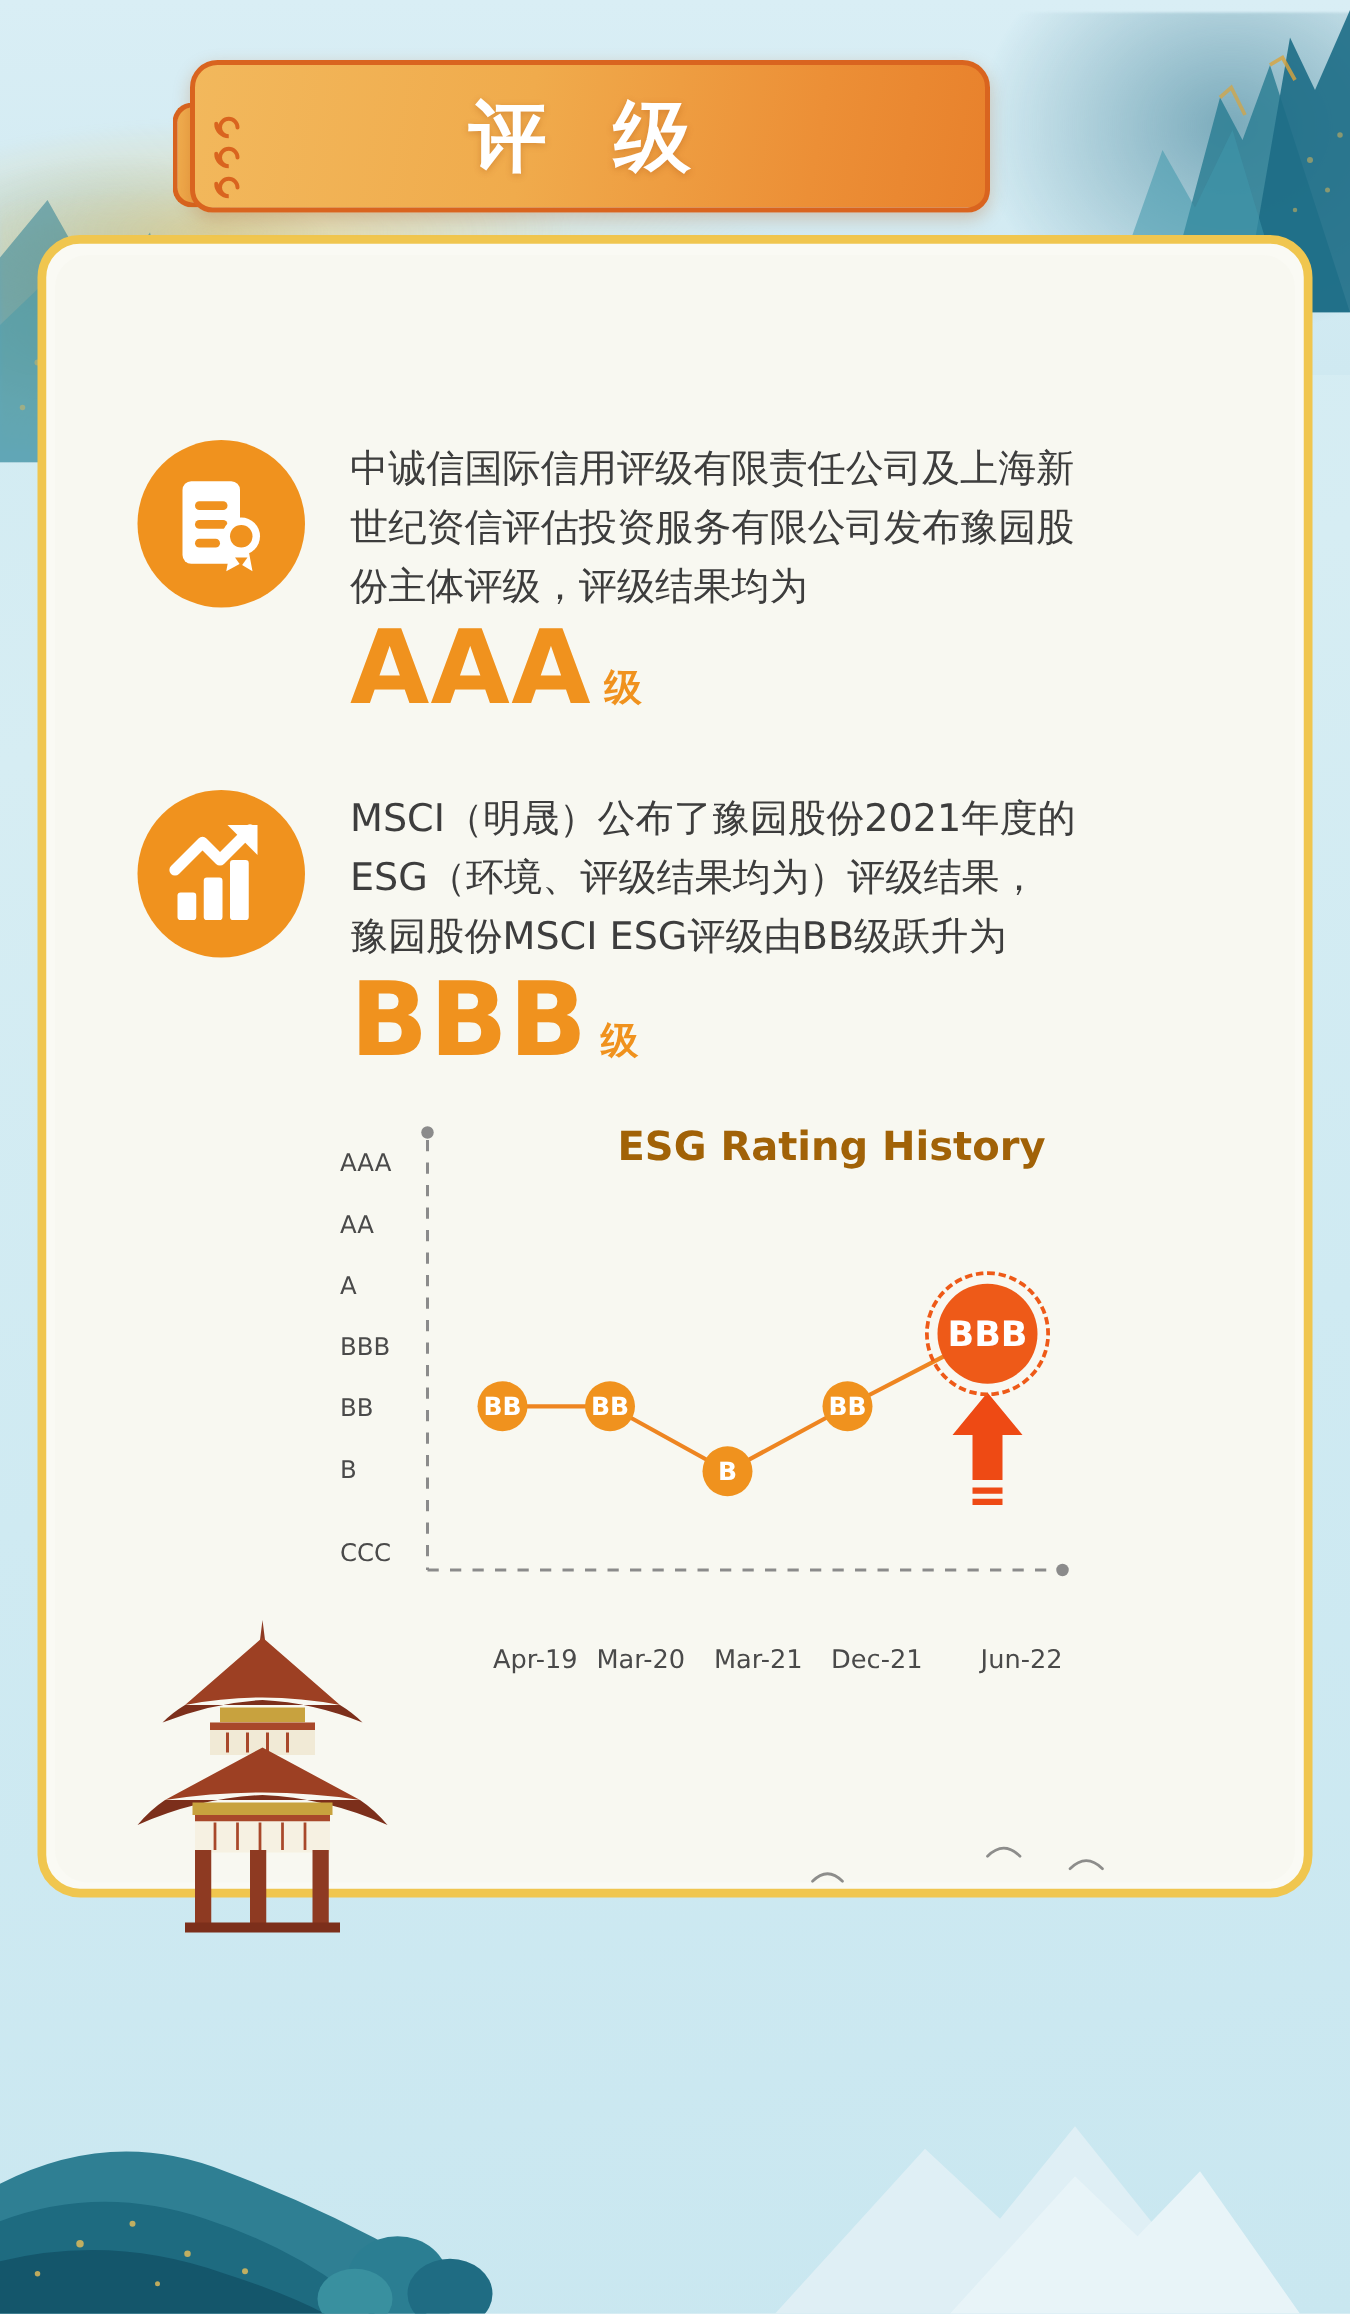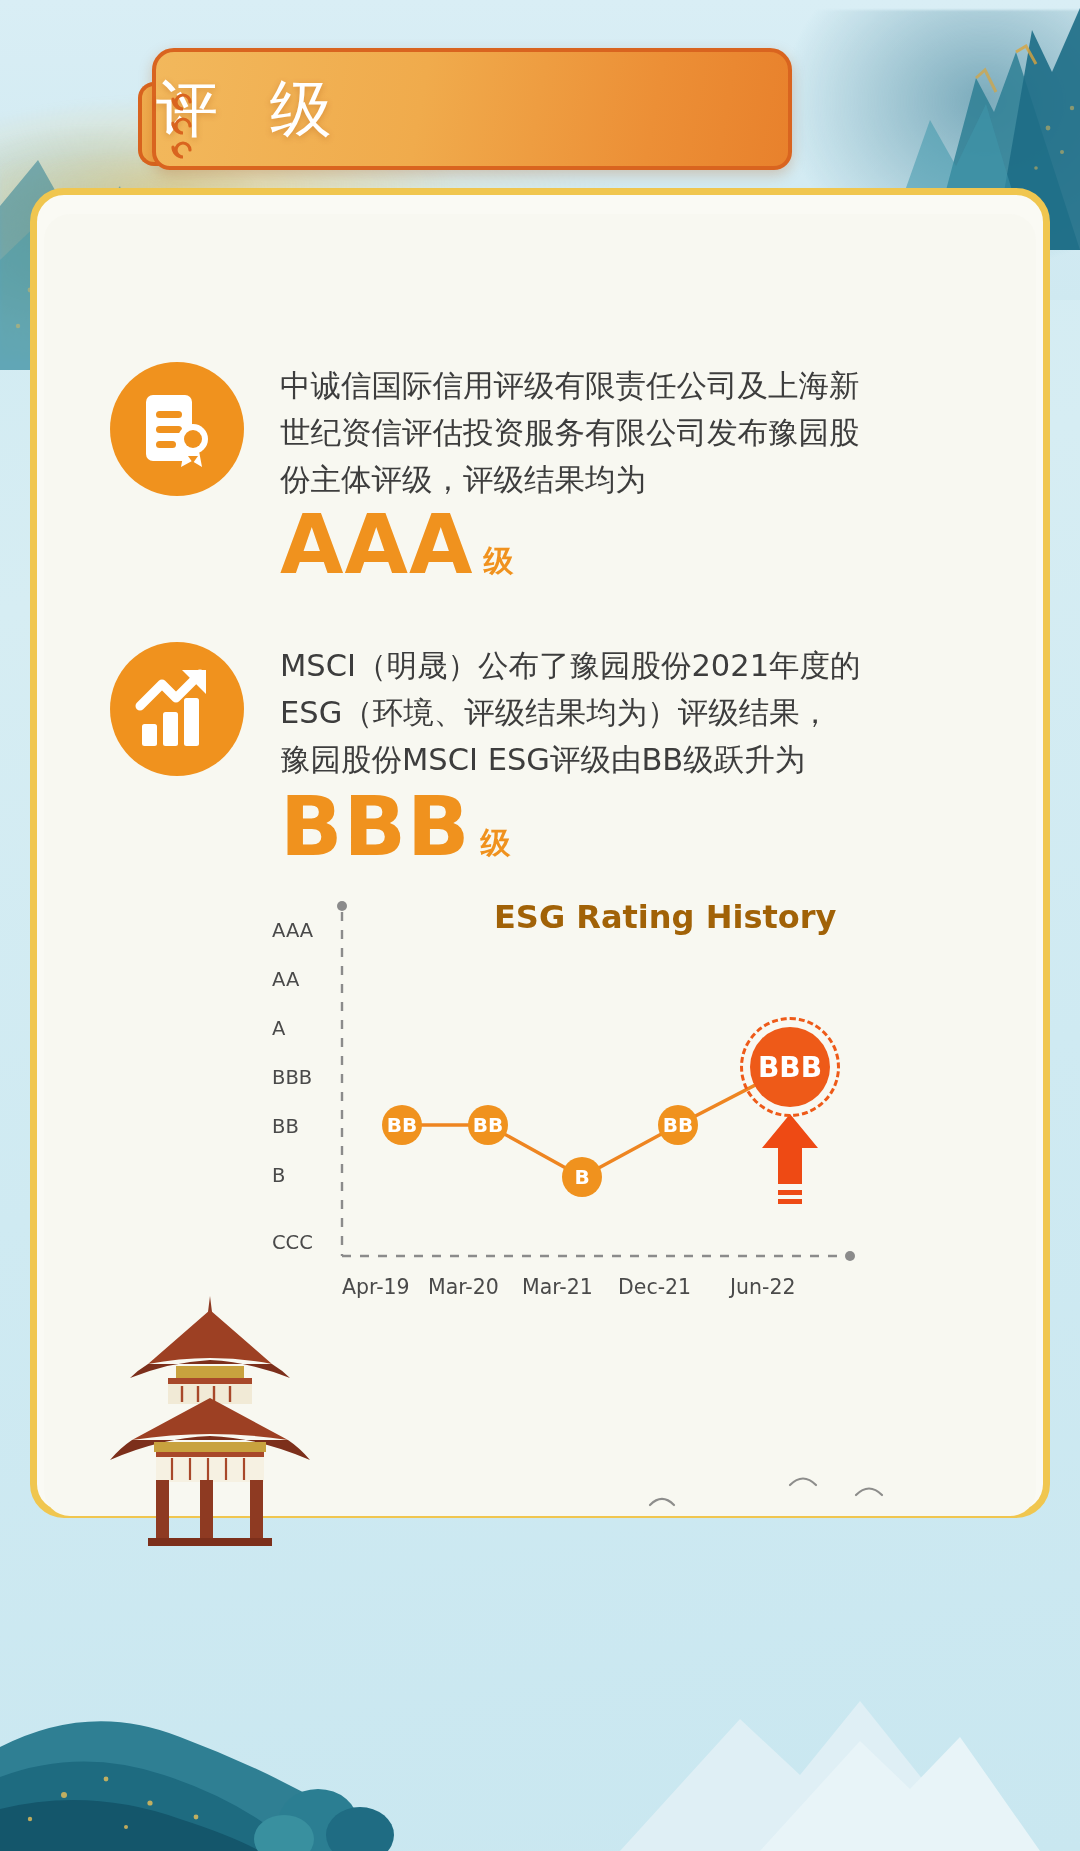--- a/index.html
+++ b/index.html
@@ -27,36 +27,36 @@
     filter:blur(1px);}
 
   
   .mtn-r{position:absolute;right:0;top:0;width:300px;height:250px;}
   .mtn-l{position:absolute;left:0;top:120px;width:300px;height:250px;}
 
   
   .frame{position:absolute;left:30px;top:188px;width:1020px;height:1330px;
     border:7px solid #f0c64f;border-radius:34px;box-sizing:border-box;
     background:#fafaf4;}
-  .frame-inner{position:absolute;left:44px;top:214px;width:992px;height:1302px;
+  .frame-inner{position:absolute;left:44px;top:204px;width:992px;height:1302px;
     border-radius:26px;background:#f8f8f1;overflow:hidden;}
 
   
   .banner-wrap{position:absolute;left:152px;top:48px;width:640px;height:122px;z-index:7;}
   .banner{position:absolute;inset:0;border-radius:22px 22px 18px 18px;
     background:linear-gradient(100deg,#f2b85c 0%,#f0ab4c 42%,#ec8f36 78%,#e8812c 100%);
     border:4px solid #d9641f;box-sizing:border-box;
     box-shadow:0 5px 14px rgba(180,90,20,.28);}
   .banner-notch{position:absolute;left:-14px;top:34px;width:46px;height:84px;
     background:linear-gradient(100deg,#f0ae50,#ec9a3c);
     border:4px solid #d9641f;border-right:none;box-sizing:border-box;
     border-radius:16px 0 0 16px;}
   .banner-title{position:absolute;left:0;right:0;top:50%;transform:translateY(-50%);
-    text-align:left;color:#ffffff;font-size:62px;letter-spacing:16px;
-    font-weight:400;text-shadow:0 2px 6px rgba(160,70,10,.30);
+    text-align:center;color:#ffffff;font-size:62px;letter-spacing:16px;
+    font-weight:700;text-shadow:0 2px 6px rgba(160,70,10,.30);
     font-family:"DejaVu Sans","Liberation Sans",sans-serif;}
   .swirl{position:absolute;left:4px;top:40px;width:44px;height:72px;z-index:9;}
 
   
   .block{position:absolute;display:flex;align-items:flex-start;}
   .icon-circle{width:134px;height:134px;border-radius:50%;background:#f0921e;
     flex:0 0 134px;position:relative;}
   .icon-circle svg{position:absolute;left:50%;top:50%;transform:translate(-50%,-50%);}
   .para{margin-left:36px;color:#3d3d3d;font-size:30.5px;line-height:47px;
     font-family:"DejaVu Sans","Liberation Sans",sans-serif;max-width:565px;}
@@ -68,21 +68,21 @@
   .bigrate .suffix{font-size:30px;font-weight:700;margin-left:10px;
     vertical-align:baseline;position:relative;top:-2px;}
 
   
   .chart{position:absolute;left:272px;top:890px;width:600px;height:410px;}
   .chart-title{position:absolute;left:222px;top:8px;color:#a16207;
     font-size:32px;font-weight:700;font-family:"DejaVu Sans","Liberation Sans",sans-serif;}
   .ylab{position:absolute;color:#4a4a4a;font-size:19.5px;
     font-family:"DejaVu Sans","Liberation Sans",sans-serif;}
   .xlab{position:absolute;color:#4a4a4a;font-size:20.5px;
-    font-family:"DejaVu Sans","Liberation Sans",sans-serif;text-align:left;}
+    font-family:"DejaVu Sans","Liberation Sans",sans-serif;text-align:right;margin-top:40px;}
   .marker{position:absolute;border-radius:50%;background:#f0921e;color:#fff;
     display:flex;align-items:center;justify-content:center;font-weight:600;
     font-family:"DejaVu Sans","Liberation Sans",sans-serif;z-index:4;}
   .marker.m-sm{width:40px;height:40px;font-size:20px;}
   .marker.m-b{width:40px;height:40px;font-size:20px;}
   .marker.m-final{width:80px;height:80px;font-size:28px;background:#ee5a18;
     outline:3px dashed #ee5a18;outline-offset:7px;z-index:6;}
 
   
   .pagoda{position:absolute;left:60px;top:1290px;width:300px;height:260px;z-index:6;}

